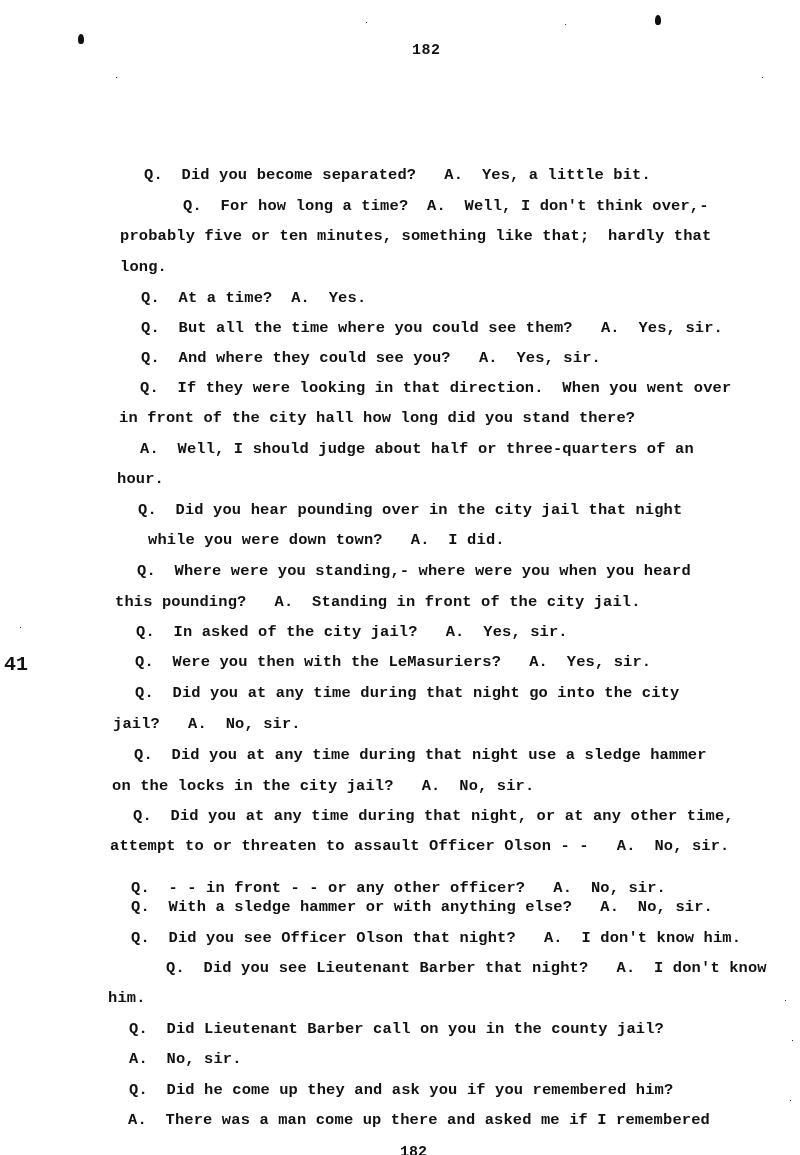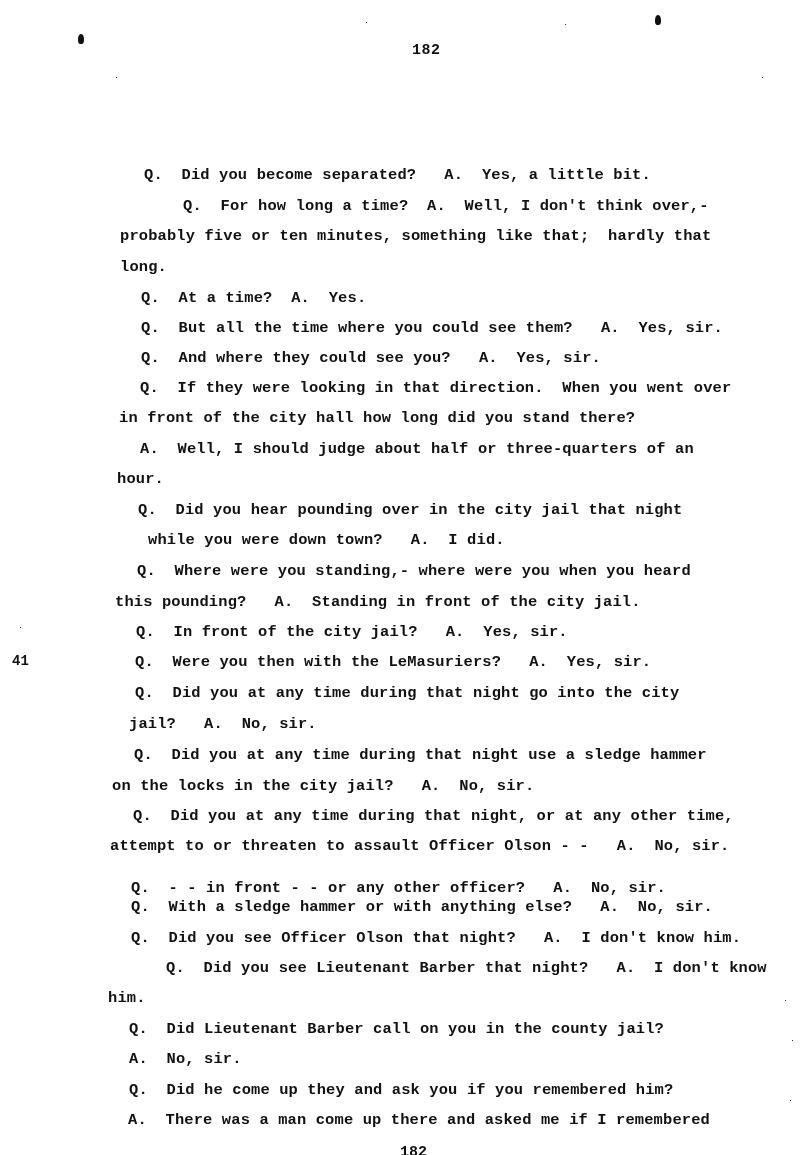--- a/index.html
+++ b/index.html
@@ -11,22 +11,22 @@
     .page { position: absolute; left: 0; top: 0; width: 800px; height: 1012px; }
     .page-number {
       position: absolute; left: 412px; top: 42px;
       font-size: 15px; font-weight: bold; letter-spacing: 0.5px;
     }
     .page-number-bottom {
       position: absolute; left: 400px; top: 1144px;
       font-size: 15px; font-weight: bold;
     }
     .margin-number {
-      position: absolute; left: 12px; top: 653px;
-      font-size: 14px; font-weight: bold;
+      position: absolute; left: 4px; top: 653px;
+      font-size: 20px; font-weight: bold;
     }
     .mark {
       position: absolute; width: 6px; height: 10px; background: #111;
       border-radius: 50% 50% 40% 40%;
     }
     .line {
       position: absolute; white-space: pre;
       font-size: 15.4px; font-weight: bold; line-height: 18px;
       letter-spacing: 0.15px;
     }
@@ -51,24 +51,24 @@
     <div class="line" style="left:141px;top:319px;">Q.  But all the time where you could see them?   A.  Yes, sir.</div>
     <div class="line" style="left:141px;top:349px;">Q.  And where they could see you?   A.  Yes, sir.</div>
     <div class="line" style="left:140px;top:379px;">Q.  If they were looking in that direction.  When you went over</div>
     <div class="line" style="left:119px;top:409px;">in front of the city hall how long did you stand there?</div>
     <div class="line" style="left:140px;top:440px;">A.  Well, I should judge about half or three-quarters of an</div>
     <div class="line" style="left:117px;top:470px;">hour.</div>
     <div class="line" style="left:138px;top:501px;">Q.  Did you hear pounding over in the city jail that night</div>
     <div class="line" style="left:124px;top:531px;margin-left:24px;">while you were down town?   A.  I did.</div>
     <div class="line" style="left:137px;top:562px;">Q.  Where were you standing,- where were you when you heard</div>
     <div class="line" style="left:115px;top:593px;">this pounding?   A.  Standing in front of the city jail.</div>
-    <div class="line" style="left:136px;top:623px;">Q.  In front of the city jail?   A.  Yes, sir.</div>
+    <div class="line" style="left:136px;top:623px;">Q.  In asked of the city jail?   A.  Yes, sir.</div>
     <div class="line" style="left:135px;top:653px;">Q.  Were you then with the LeMasuriers?   A.  Yes, sir.</div>
     <div class="line" style="left:135px;top:684px;text-align:right;">Q.  Did you at any time during that night go into the city</div>
-    <div class="line" style="left:113px;top:715px;margin-left:16px;">jail?   A.  No, sir.</div>
+    <div class="line" style="left:113px;top:715px;">jail?   A.  No, sir.</div>
     <div class="line" style="left:134px;top:746px;">Q.  Did you at any time during that night use a sledge hammer</div>
     <div class="line" style="left:112px;top:777px;">on the locks in the city jail?   A.  No, sir.</div>
     <div class="line" style="left:133px;top:807px;">Q.  Did you at any time during that night, or at any other time,</div>
     <div class="line" style="left:110px;top:837px;">attempt to or threaten to assault Officer Olson - -   A.  No, sir.</div>
     <div class="line" style="left:131px;top:868px;margin-top:11px;">Q.  - - in front - - or any other officer?   A.  No, sir.</div>
     <div class="line" style="left:131px;top:898px;">Q.  With a sledge hammer or with anything else?   A.  No, sir.</div>
     <div class="line" style="left:131px;top:929px;">Q.  Did you see Officer Olson that night?   A.  I don't know him.</div>
     <div class="line" style="left:130px;top:959px;margin-left:36px;">Q.  Did you see Lieutenant Barber that night?   A.  I don't know</div>
     <div class="line" style="left:108px;top:989px;">him.</div>
     <div class="line" style="left:129px;top:1020px;">Q.  Did Lieutenant Barber call on you in the county jail?</div>

